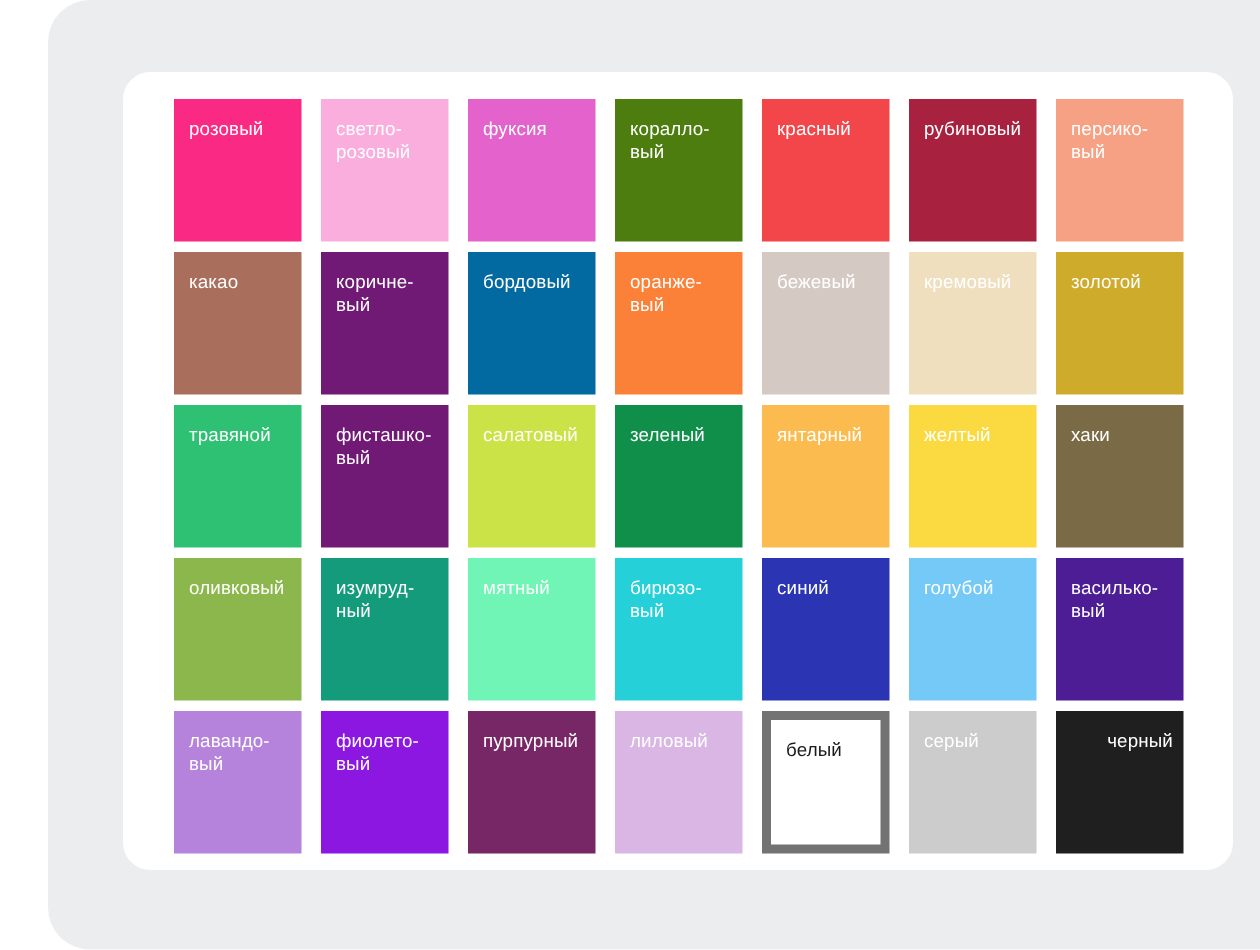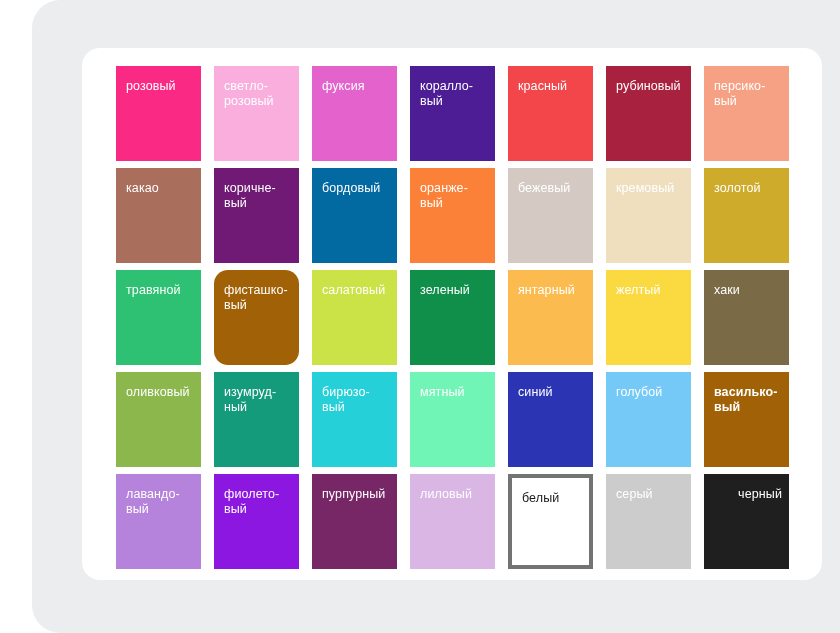--- a/index.html
+++ b/index.html
@@ -57,39 +57,39 @@
     top: 13px;
     right: 7px;
     font-size: 12.5px;
     line-height: 15px;
     letter-spacing: 0.1px;
     color: #ffffff;
     word-break: break-word;
     hyphens: manual;
   }
   .swatch.is-outlined {
-    border: 4px solid #737373;
+    border: 6px solid #737373;
   }
 </style>
 </head>
 <body>
 
 <div id="stage">
   <div id="palette-card">
     <div id="swatch-grid">
         <div class="swatch" style="background: rgb(250, 42, 132);">
           <span class="swatch-label" style="color: rgb(255, 255, 255);">розовый</span>
         </div>
         <div class="swatch" style="background: rgb(249, 174, 222);">
           <span class="swatch-label" style="color: rgb(255, 255, 255);">светло-розовый</span>
         </div>
         <div class="swatch" style="background: rgb(227, 98, 204); padding-left: 16px;">
           <span class="swatch-label" style="color: rgb(255, 255, 255);">фуксия</span>
         </div>
-        <div class="swatch" style="background: #4c1d95;">
+        <div class="swatch" style="background: #4d7c0f;">
           <span class="swatch-label" style="color: rgb(255, 255, 255);">коралло-вый</span>
         </div>
         <div class="swatch" style="background: rgb(242, 70, 75);">
           <span class="swatch-label" style="color: rgb(255, 255, 255);">красный</span>
         </div>
         <div class="swatch" style="background: rgb(168, 33, 63);">
           <span class="swatch-label" style="color: rgb(255, 255, 255);">рубиновый</span>
         </div>
         <div class="swatch" style="background: rgb(246, 161, 132);">
           <span class="swatch-label" style="color: rgb(255, 255, 255);">персико-вый</span>
@@ -111,21 +111,21 @@
         </div>
         <div class="swatch" style="background: rgb(240, 223, 191);">
           <span class="swatch-label" style="color: rgb(255, 255, 255);">кремовый</span>
         </div>
         <div class="swatch" style="background: rgb(207, 171, 44);">
           <span class="swatch-label" style="color: rgb(255, 255, 255);">золотой</span>
         </div>
         <div class="swatch" style="background: rgb(46, 193, 115);">
           <span class="swatch-label" style="color: rgb(255, 255, 255);">травяной</span>
         </div>
-        <div class="swatch" style="background: #a16207; border-radius: 14px;">
+        <div class="swatch" style="background: #701a75;">
           <span class="swatch-label" style="color: rgb(255, 255, 255);">фисташко-вый</span>
         </div>
         <div class="swatch" style="background: rgb(203, 227, 70);">
           <span class="swatch-label" style="color: rgb(255, 255, 255);">салатовый</span>
         </div>
         <div class="swatch" style="background: rgb(15, 143, 74);">
           <span class="swatch-label" style="color: rgb(255, 255, 255);">зеленый</span>
         </div>
         <div class="swatch" style="background: rgb(251, 187, 78);">
           <span class="swatch-label" style="color: rgb(255, 255, 255);">янтарный</span>
@@ -135,33 +135,33 @@
         </div>
         <div class="swatch" style="background: rgb(122, 106, 70);">
           <span class="swatch-label" style="color: rgb(255, 255, 255);">хаки</span>
         </div>
         <div class="swatch" style="background: rgb(140, 183, 76);">
           <span class="swatch-label" style="color: rgb(255, 255, 255);">оливковый</span>
         </div>
         <div class="swatch" style="background: rgb(19, 155, 124);">
           <span class="swatch-label" style="color: rgb(255, 255, 255);">изумруд-ный</span>
         </div>
+        <div class="swatch" style="background: rgb(113, 245, 182);">
+          <span class="swatch-label" style="color: rgb(255, 255, 255);">мятный</span>
+        </div>
         <div class="swatch" style="background: rgb(37, 208, 216);">
           <span class="swatch-label" style="color: rgb(255, 255, 255);">бирюзо-вый</span>
-        </div>
-        <div class="swatch" style="background: rgb(113, 245, 182);">
-          <span class="swatch-label" style="color: rgb(255, 255, 255);">мятный</span>
         </div>
         <div class="swatch" style="background: rgb(43, 53, 180);">
           <span class="swatch-label" style="color: rgb(255, 255, 255);">синий</span>
         </div>
         <div class="swatch" style="background: rgb(116, 201, 247);">
           <span class="swatch-label" style="color: rgb(255, 255, 255);">голубой</span>
         </div>
-        <div class="swatch" style="background: #a16207; font-weight: bold;">
+        <div class="swatch" style="background: #4c1d95;">
           <span class="swatch-label" style="color: rgb(255, 255, 255);">василько-вый</span>
         </div>
         <div class="swatch" style="background: rgb(181, 131, 219);">
           <span class="swatch-label" style="color: rgb(255, 255, 255);">лавандо-вый</span>
         </div>
         <div class="swatch" style="background: rgb(140, 23, 224);">
           <span class="swatch-label" style="color: rgb(255, 255, 255);">фиолето-вый</span>
         </div>
         <div class="swatch" style="background: rgb(119, 39, 101);">
           <span class="swatch-label" style="color: rgb(255, 255, 255);">пурпурный</span>

